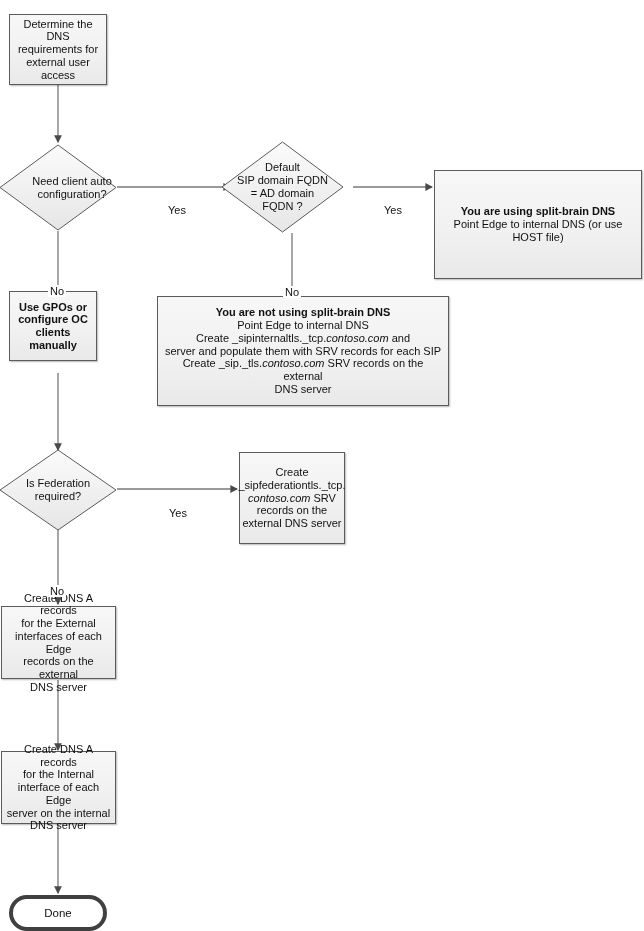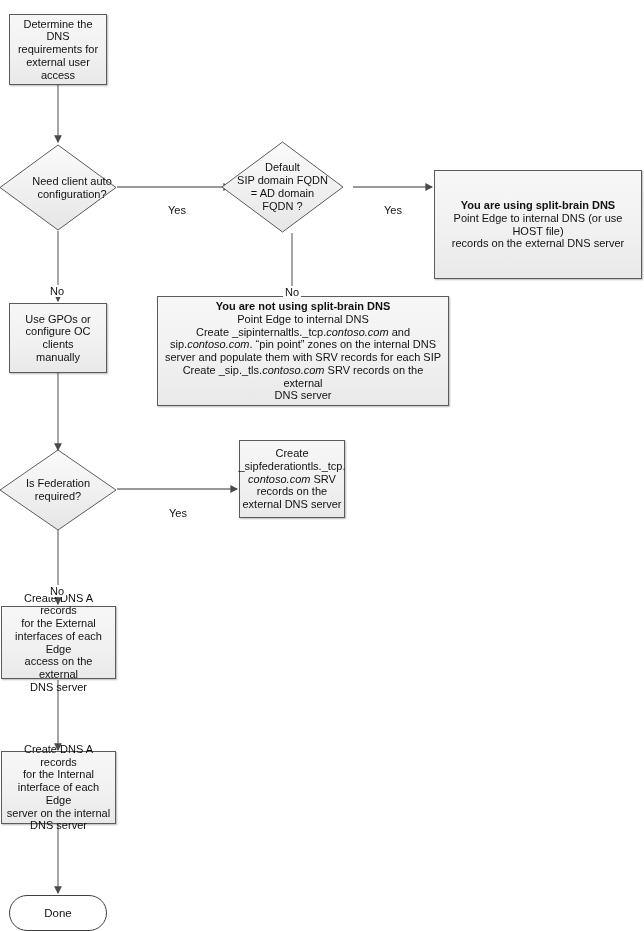--- a/index.html
+++ b/index.html
@@ -62,21 +62,21 @@
     height: 100%;
     display: flex;
     align-items: center;
     justify-content: center;
     text-align: center;
     line-height: 1.18;
   }
 
   
   .terminator {
-    border: 1px solid #404040;
+    border: 4px solid #404040;
     border-radius: 999px;
     background: #ffffff;
   }
 
   
   .edge-label {
     position: absolute;
     font-size: 11px;
     color: #111111;
     background: #ffffff;
@@ -167,40 +167,38 @@
       <div>FQDN ?</div>
     </div>
   </div>
 </div>
 
 <div class="node box" style="left:434px; top:142px; width:208px; height:109px;margin-top:28px;">
   <div class="txt fs11">
     <div class="t-bold">You are using split-brain DNS</div>
     <div>
         <div>Point Edge to internal DNS (or use HOST file)</div>
-        <div>records on the external DNS server</div>
       </div>
   </div>
 </div>
 
-<div class="node box" style="left:9px; top:303px; width:98px; height:70px;">
+<div class="node box" style="left:9px; top:291px; width:88px; height:70px;font-weight:bold;">
   <div class="txt fs11">
     <div>Use GPOs or</div>
     <div>configure OC clients</div>
     <div>manually</div>
   </div>
 </div>
 
 <div class="node box" style="left:157px; top:296px; width:292px; height:110px;">
   <div class="txt fs11">
     <div class="t-bold">You are not using split-brain DNS</div>
     <div>
         <div>Point Edge to internal DNS</div>
         <div><span>Create _sipinternaltls._tcp.</span><span class="t-ital">contoso.com</span><span> and</span></div>
-        <div><span>sip.</span><span class="t-ital">contoso.com</span><span>.  “pin point” zones on the internal DNS</span></div>
         <div>server and populate them with SRV records for each SIP</div>
         <div><span>Create _sip._tls.</span><span class="t-ital">contoso.com</span><span> SRV records on the external</span></div>
         <div>DNS server</div>
       </div>
   </div>
 </div>
 
 <div class="diamond-wrap" style="left:-1px; top:449px; width:118px; height:82px;">
   <svg width="118" height="82" viewBox="0 0 118 82" xmlns="http://www.w3.org/2000/svg">
     <defs>
@@ -212,38 +210,38 @@
     <polygon points="59,1 117,41 59,81 1,41" fill="url(#dg3)" stroke="#5b5b5b" stroke-width="1"></polygon>
   </svg>
   <div class="txt fs11">
     <div>
       <div>Is Federation</div>
       <div>required?</div>
     </div>
   </div>
 </div>
 
-<div class="node box" style="left:239px; top:440px; width:106px; height:78px;">
+<div class="node box" style="left:239px; top:452px; width:106px; height:92px;">
   <div class="txt fs11">
     <div>
         <div>Create</div>
         <div>_sipfederationtls._tcp.</div>
         <div><span class="t-ital">contoso.com</span><span> SRV</span></div>
         <div>records on the</div>
         <div>external DNS server</div>
       </div>
   </div>
 </div>
 
 <div class="node box" style="left:1px; top:606px; width:115px; height:73px;">
   <div class="txt fs11">
     <div>Create DNS A records</div>
     <div>for the External</div>
     <div>interfaces of each Edge</div>
-    <div>access on the external</div>
+    <div>records on the external</div>
     <div>DNS server</div>
   </div>
 </div>
 
 <div class="node box" style="left:1px; top:751px; width:115px; height:73px;">
   <div class="txt fs11">
     <div>Create DNS A records</div>
     <div>for the Internal</div>
     <div>interface of each Edge</div>
     <div>server on the internal</div>

